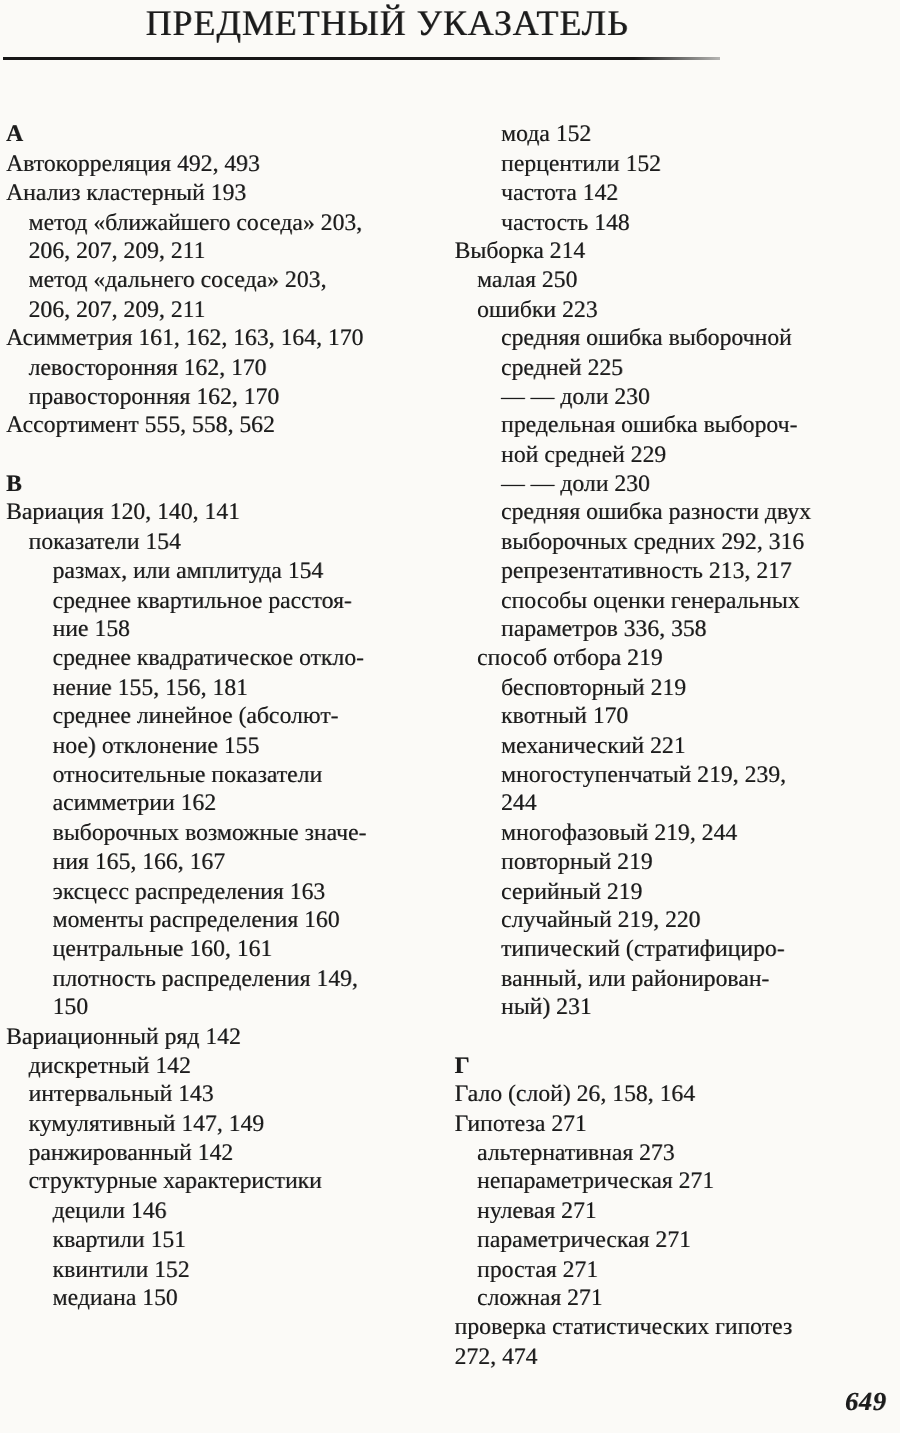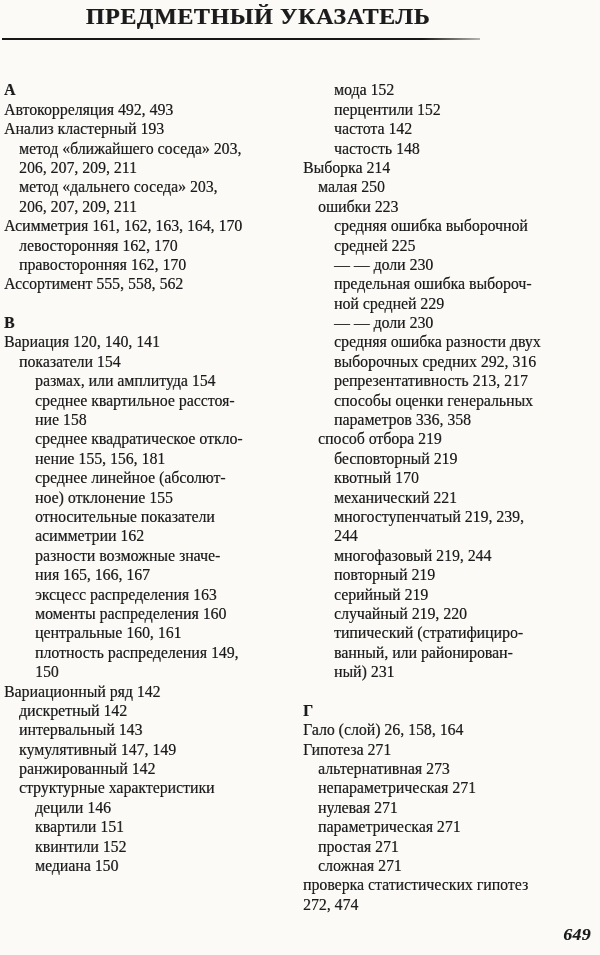--- a/index.html
+++ b/index.html
@@ -20,21 +20,21 @@
     inset: 0;
   }
   .title-wrap {
     padding-top: 3px;
     padding-right: 84px; 
     text-align: center;
   }
   .title {
     display: inline-block;
     font-size: 24px;
-    font-weight: 700;
+    font-weight: 400;
     letter-spacing: 0.6px;
     white-space: nowrap;
     text-shadow: 0.5px 0 0 rgba(27,27,27,0.6);
   }
   .rule {
     height: 2.4px;
     width: 478px;
     margin: 8px 0 0 2px;
     background: linear-gradient(to right,
       #171717 0%, #171717 88%, rgba(23,23,23,0.3) 100%);
@@ -101,21 +101,21 @@
         <div class="line ind1">показатели 154</div>
         <div class="line ind2">размах, или амплитуда 154</div>
         <div class="line ind2">среднее квартильное расстоя-</div>
         <div class="line ind2">ние 158</div>
         <div class="line ind2">среднее квадратическое откло-</div>
         <div class="line ind2">нение 155, 156, 181</div>
         <div class="line ind2">среднее линейное (абсолют-</div>
         <div class="line ind2">ное) отклонение 155</div>
         <div class="line ind2">относительные показатели</div>
         <div class="line ind2">асимметрии 162</div>
-        <div class="line ind2">разности возможные значе-</div>
+        <div class="line ind2">выборочных возможные значе-</div>
         <div class="line ind2">ния 165, 166, 167</div>
         <div class="line ind2">эксцесс распределения 163</div>
         <div class="line ind2">моменты распределения 160</div>
         <div class="line ind2">центральные 160, 161</div>
         <div class="line ind2">плотность распределения 149,</div>
         <div class="line ind2">150</div>
         <div class="line ind0">Вариационный ряд 142</div>
         <div class="line ind1">дискретный 142</div>
         <div class="line ind1">интервальный 143</div>
         <div class="line ind1">кумулятивный 147, 149</div>

